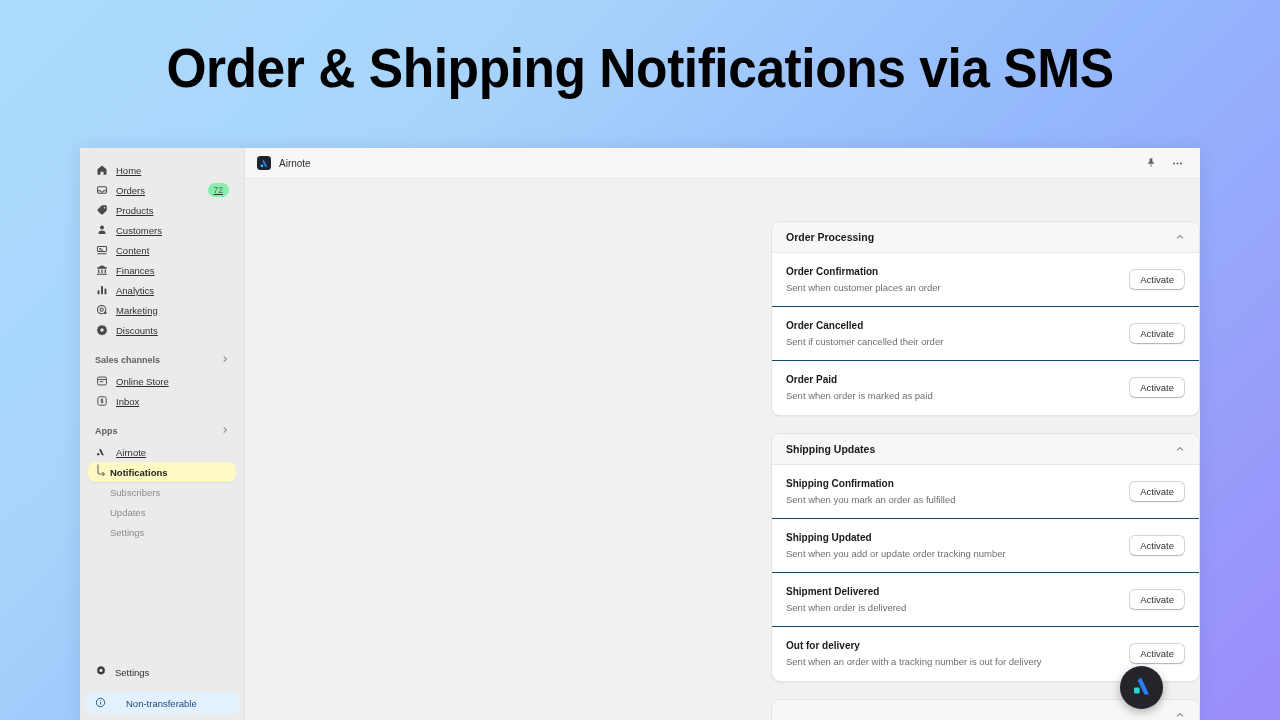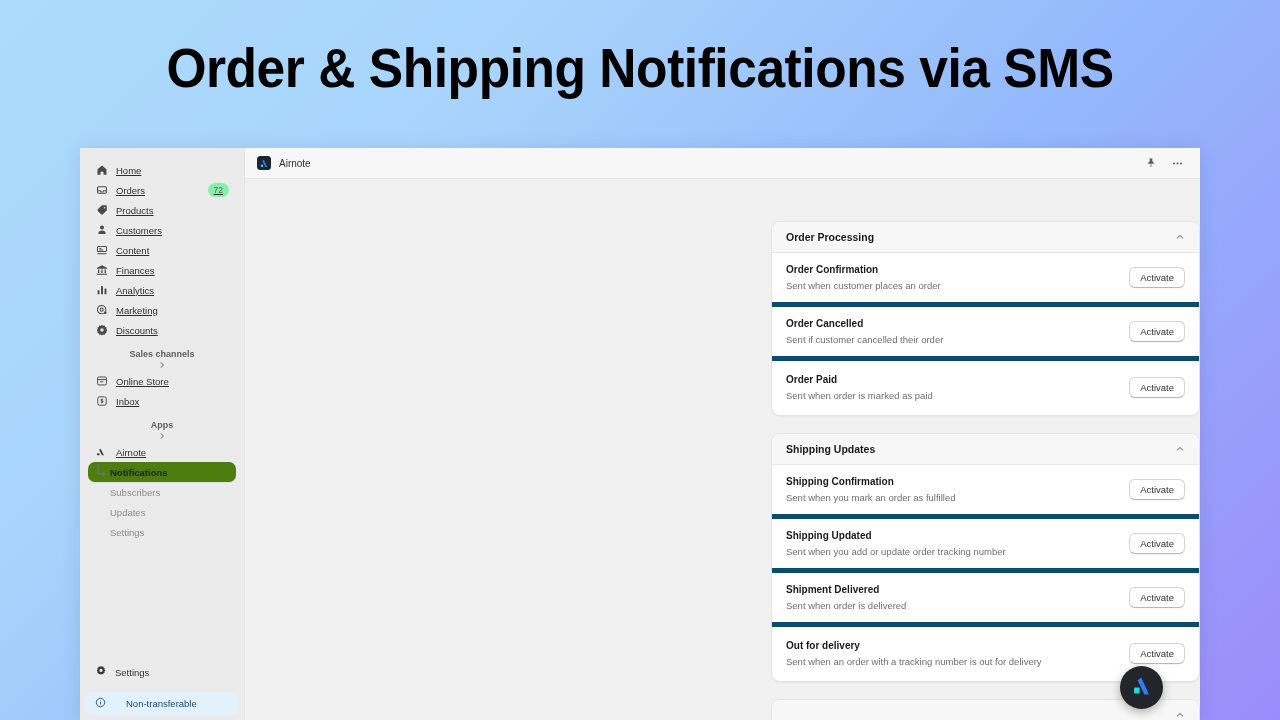--- a/index.html
+++ b/index.html
@@ -88,37 +88,36 @@
 
   .section-head {
     display: flex;
     align-items: center;
     padding: 0 15px 0 15px;
     height: 22px;
     margin-top: 9px;
     font-size: 9px;
     color: #616161;
     font-weight: 600;
-    flex-direction: column;
   }
   .section-head .sh-label { flex: 1; }
   .section-head .chev { color: #909090; font-size: 9px; }
 
   .sub-item {
     display: flex;
     align-items: center;
     height: 20px;
     padding: 0 7px 0 22px;
     border-radius: 7px;
     font-size: 9.5px;
     color: #8a8a8a;
     position: relative;
   }
   .sub-item.selected {
-    background: #4d7c0f;
+    background: #fef9c3;
     color: #1f1f1f;
     font-weight: 600;
     box-shadow: 0 1px 1px rgba(0,0,0,0.06);
   }
   .sub-item .arrow-glyph {
     position: absolute;
     left: 8px;
     top: 2px;
     width: 10px;
     height: 14px;
@@ -219,21 +218,21 @@
     font-size: 10.5px;
     font-weight: 700;
     color: #1a1a1a;
   }
   .card-header .ch-chevron { color: #8f8f8f; display: flex; align-items: center; }
 
   .card-row {
     display: flex;
     align-items: center;
     padding: 10px 14px 11px 14px;
-    border-bottom: 5px solid #0c4a6e;
+    border-bottom: 1px solid #0c4a6e;
     min-height: 54px;
   }
   .card-row:last-child { border-bottom: none; }
   .row-text { flex: 1; min-width: 0; }
   .row-title {
     font-size: 10px;
     font-weight: 700;
     color: #1a1a1a;
     margin-bottom: 5px;
   }

